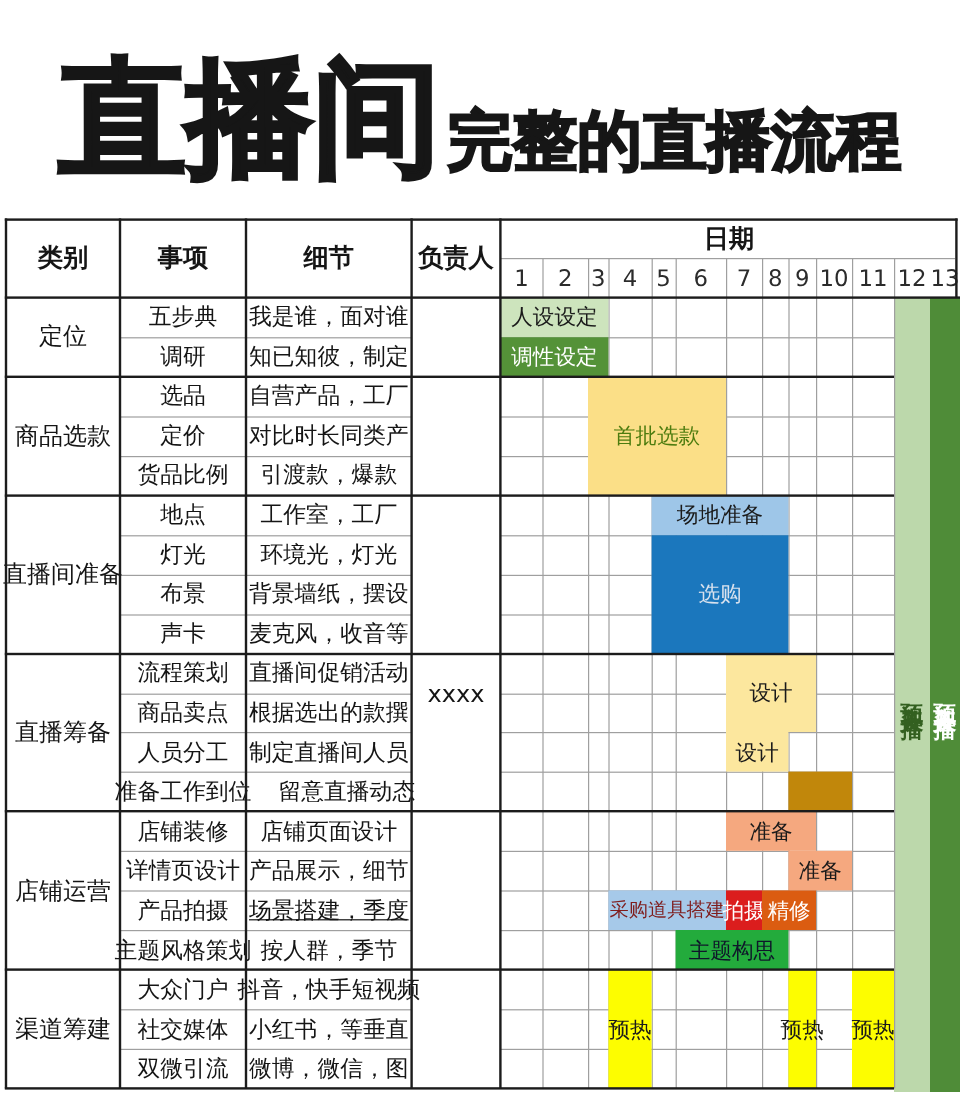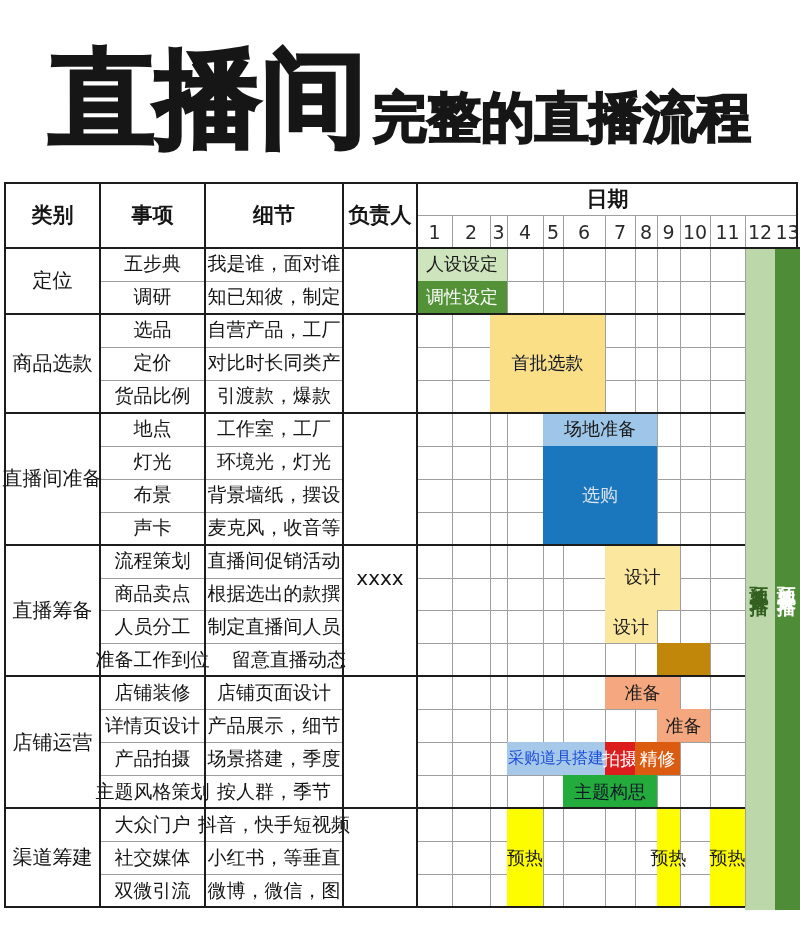--- a/index.html
+++ b/index.html
@@ -114,21 +114,21 @@
     <div class="cell" style="left: 100px; top: 610.45px; width: 105px; height: 32.95px;">人员分工</div>
     <div class="cell" style="left: 205px; top: 610.45px; width: 138px; height: 32.95px;">制定直播间人员</div>
     <div class="cell" style="left: 100px; top: 643.4px; width: 105px; height: 32.95px;">准备工作到位</div>
     <div class="cell" style="left: 205px; top: 643.4px; width: 138px; height: 32.95px; padding-left: 15px;">留意直播动态</div>
     <div class="cell cat" style="left: 5px; top: 676.35px; width: 95px; height: 131.8px;">店铺运营</div>
     <div class="cell" style="left: 100px; top: 676.35px; width: 105px; height: 32.95px;">店铺装修</div>
     <div class="cell" style="left: 205px; top: 676.35px; width: 138px; height: 32.95px; text-align: right;">店铺页面设计</div>
     <div class="cell" style="left: 100px; top: 709.3px; width: 105px; height: 32.95px;">详情页设计</div>
     <div class="cell" style="left: 205px; top: 709.3px; width: 138px; height: 32.95px;">产品展示，细节</div>
     <div class="cell" style="left: 100px; top: 742.25px; width: 105px; height: 32.95px;">产品拍摄</div>
-    <div class="cell" style="left: 205px; top: 742.25px; width: 138px; height: 32.95px;">场景搭建，季度</div>
+    <div class="cell" style="left: 205px; top: 742.25px; width: 138px; height: 32.95px; text-decoration: underline;">场景搭建，季度</div>
     <div class="cell" style="left: 100px; top: 775.2px; width: 105px; height: 32.95px;">主题风格策划</div>
     <div class="cell" style="left: 205px; top: 775.2px; width: 138px; height: 32.95px;">按人群，季节</div>
     <div class="cell cat" style="left: 5px; top: 808.15px; width: 95px; height: 98.85px;">渠道筹建</div>
     <div class="cell" style="left: 100px; top: 808.15px; width: 105px; height: 32.95px;">大众门户</div>
     <div class="cell" style="left: 205px; top: 808.15px; width: 138px; height: 32.95px;">抖音，快手短视频</div>
     <div class="cell" style="left: 100px; top: 841.1px; width: 105px; height: 32.95px;">社交媒体</div>
     <div class="cell" style="left: 205px; top: 841.1px; width: 138px; height: 32.95px;">小红书，等垂直</div>
     <div class="cell" style="left: 100px; top: 874.05px; width: 105px; height: 32.95px;">双微引流</div>
     <div class="cell" style="left: 205px; top: 874.05px; width: 138px; height: 32.95px;">微博，微信，图</div>
     <div class="cell daynum" style="left: 417px; top: 215px; width: 35px; height: 33px;">1</div>
@@ -139,29 +139,29 @@
     <div class="cell daynum" style="left: 563px; top: 215px; width: 42px; height: 33px;">6</div>
     <div class="cell daynum" style="left: 605px; top: 215px; width: 30px; height: 33px;">7</div>
     <div class="cell daynum" style="left: 635px; top: 215px; width: 22px; height: 33px;">8</div>
     <div class="cell daynum" style="left: 657px; top: 215px; width: 23px; height: 33px;">9</div>
     <div class="cell daynum" style="left: 680px; top: 215px; width: 30px; height: 33px;">10</div>
     <div class="cell daynum" style="left: 710px; top: 215px; width: 35px; height: 33px;">11</div>
     <div class="cell daynum" style="left: 745px; top: 215px; width: 30px; height: 33px;">12</div>
     <div class="cell daynum" style="left: 775px; top: 215px; width: 25px; height: 33px;">13</div>
     <div class="bar" style="left: 417px; top: 248px; width: 90px; height: 32.95px; background: rgb(205, 228, 189); color: rgb(26, 26, 26); font-size: 18px;">人设设定</div>
     <div class="bar" style="left: 417px; top: 280.95px; width: 90px; height: 32.95px; background: rgb(84, 146, 56); color: rgb(255, 255, 255); font-size: 18px;">调性设定</div>
-    <div class="bar" style="left: 490px; top: 313.9px; width: 115px; height: 98.85px; background: rgb(251, 223, 135); color: #0f172a; font-size: 18px;">首批选款</div>
+    <div class="bar" style="left: 490px; top: 313.9px; width: 115px; height: 98.85px; background: rgb(251, 223, 135); color: #4d7c0f; font-size: 18px;">首批选款</div>
     <div class="bar" style="left: 543px; top: 412.75px; width: 114px; height: 32.95px; background: rgb(158, 198, 232); color: rgb(26, 26, 26); font-size: 18px;">场地准备</div>
     <div class="bar" style="left: 543px; top: 445.7px; width: 114px; height: 98.85px; background: rgb(27, 119, 189); color: rgb(217, 226, 238); font-size: 18px;">选购</div>
     <div class="bar" style="left: 605px; top: 544.55px; width: 75px; height: 65.9px; background: rgb(252, 231, 158); color: rgb(26, 26, 26); font-size: 18px;">设计</div>
     <div class="bar" style="left: 605px; top: 610.45px; width: 52px; height: 32.95px; background: rgb(252, 231, 158); color: rgb(26, 26, 26); font-size: 18px;">设计</div>
     <div class="bar" style="left: 657px; top: 643.4px; width: 53px; height: 32.95px; background: rgb(193, 135, 11); color: rgb(255, 255, 255); font-size: 18px;"></div>
     <div class="bar" style="left: 605px; top: 676.35px; width: 75px; height: 32.95px; background: rgb(245, 168, 127); color: rgb(26, 26, 26); font-size: 18px;">准备</div>
     <div class="bar" style="left: 657px; top: 709.3px; width: 53px; height: 32.95px; background: rgb(245, 168, 127); color: rgb(26, 26, 26); font-size: 18px;">准备</div>
-    <div class="bar" style="left: 507px; top: 742.25px; width: 98px; height: 32.95px; background: rgb(166, 201, 233); color: #1d4ed8; font-size: 16px;">采购道具搭建</div>
+    <div class="bar" style="left: 507px; top: 742.25px; width: 98px; height: 32.95px; background: rgb(166, 201, 233); color: #7f1d1d; font-size: 16px;">采购道具搭建</div>
     <div class="bar" style="left: 605px; top: 742.25px; width: 30px; height: 32.95px; background: rgb(219, 29, 29); color: rgb(255, 255, 255); font-size: 18px;">拍摄</div>
     <div class="bar" style="left: 635px; top: 742.25px; width: 45px; height: 32.95px; background: rgb(219, 92, 17); color: rgb(255, 255, 255); font-size: 18px;">精修</div>
     <div class="bar" style="left: 563px; top: 775.2px; width: 94px; height: 32.95px; background: rgb(35, 171, 60); color: #0f172a; font-size: 18px;">主题构思</div>
     <div class="bar" style="left: 507px; top: 808.15px; width: 36px; height: 98.85px; background: rgb(253, 253, 0); color: rgb(26, 26, 26); font-size: 18px;">预热</div>
     <div class="bar" style="left: 657px; top: 808.15px; width: 23px; height: 98.85px; background: rgb(253, 253, 0); color: rgb(26, 26, 26); font-size: 18px;">预热</div>
     <div class="bar" style="left: 710px; top: 808.15px; width: 35px; height: 98.85px; background: rgb(253, 253, 0); color: rgb(26, 26, 26); font-size: 18px;">预热</div>
     <div class="line" style="left: 4px; top: 182px; width: 794px; height: 2px; background: rgb(28, 28, 28);"></div>
     <div class="line" style="left: 4px; top: 247px; width: 796px; height: 2px; background: rgb(28, 28, 28);"></div>
     <div class="line" style="left: 4px; top: 312.9px; width: 741px; height: 2px; background: rgb(28, 28, 28);"></div>
     <div class="line" style="left: 4px; top: 411.75px; width: 741px; height: 2px; background: rgb(28, 28, 28);"></div>

